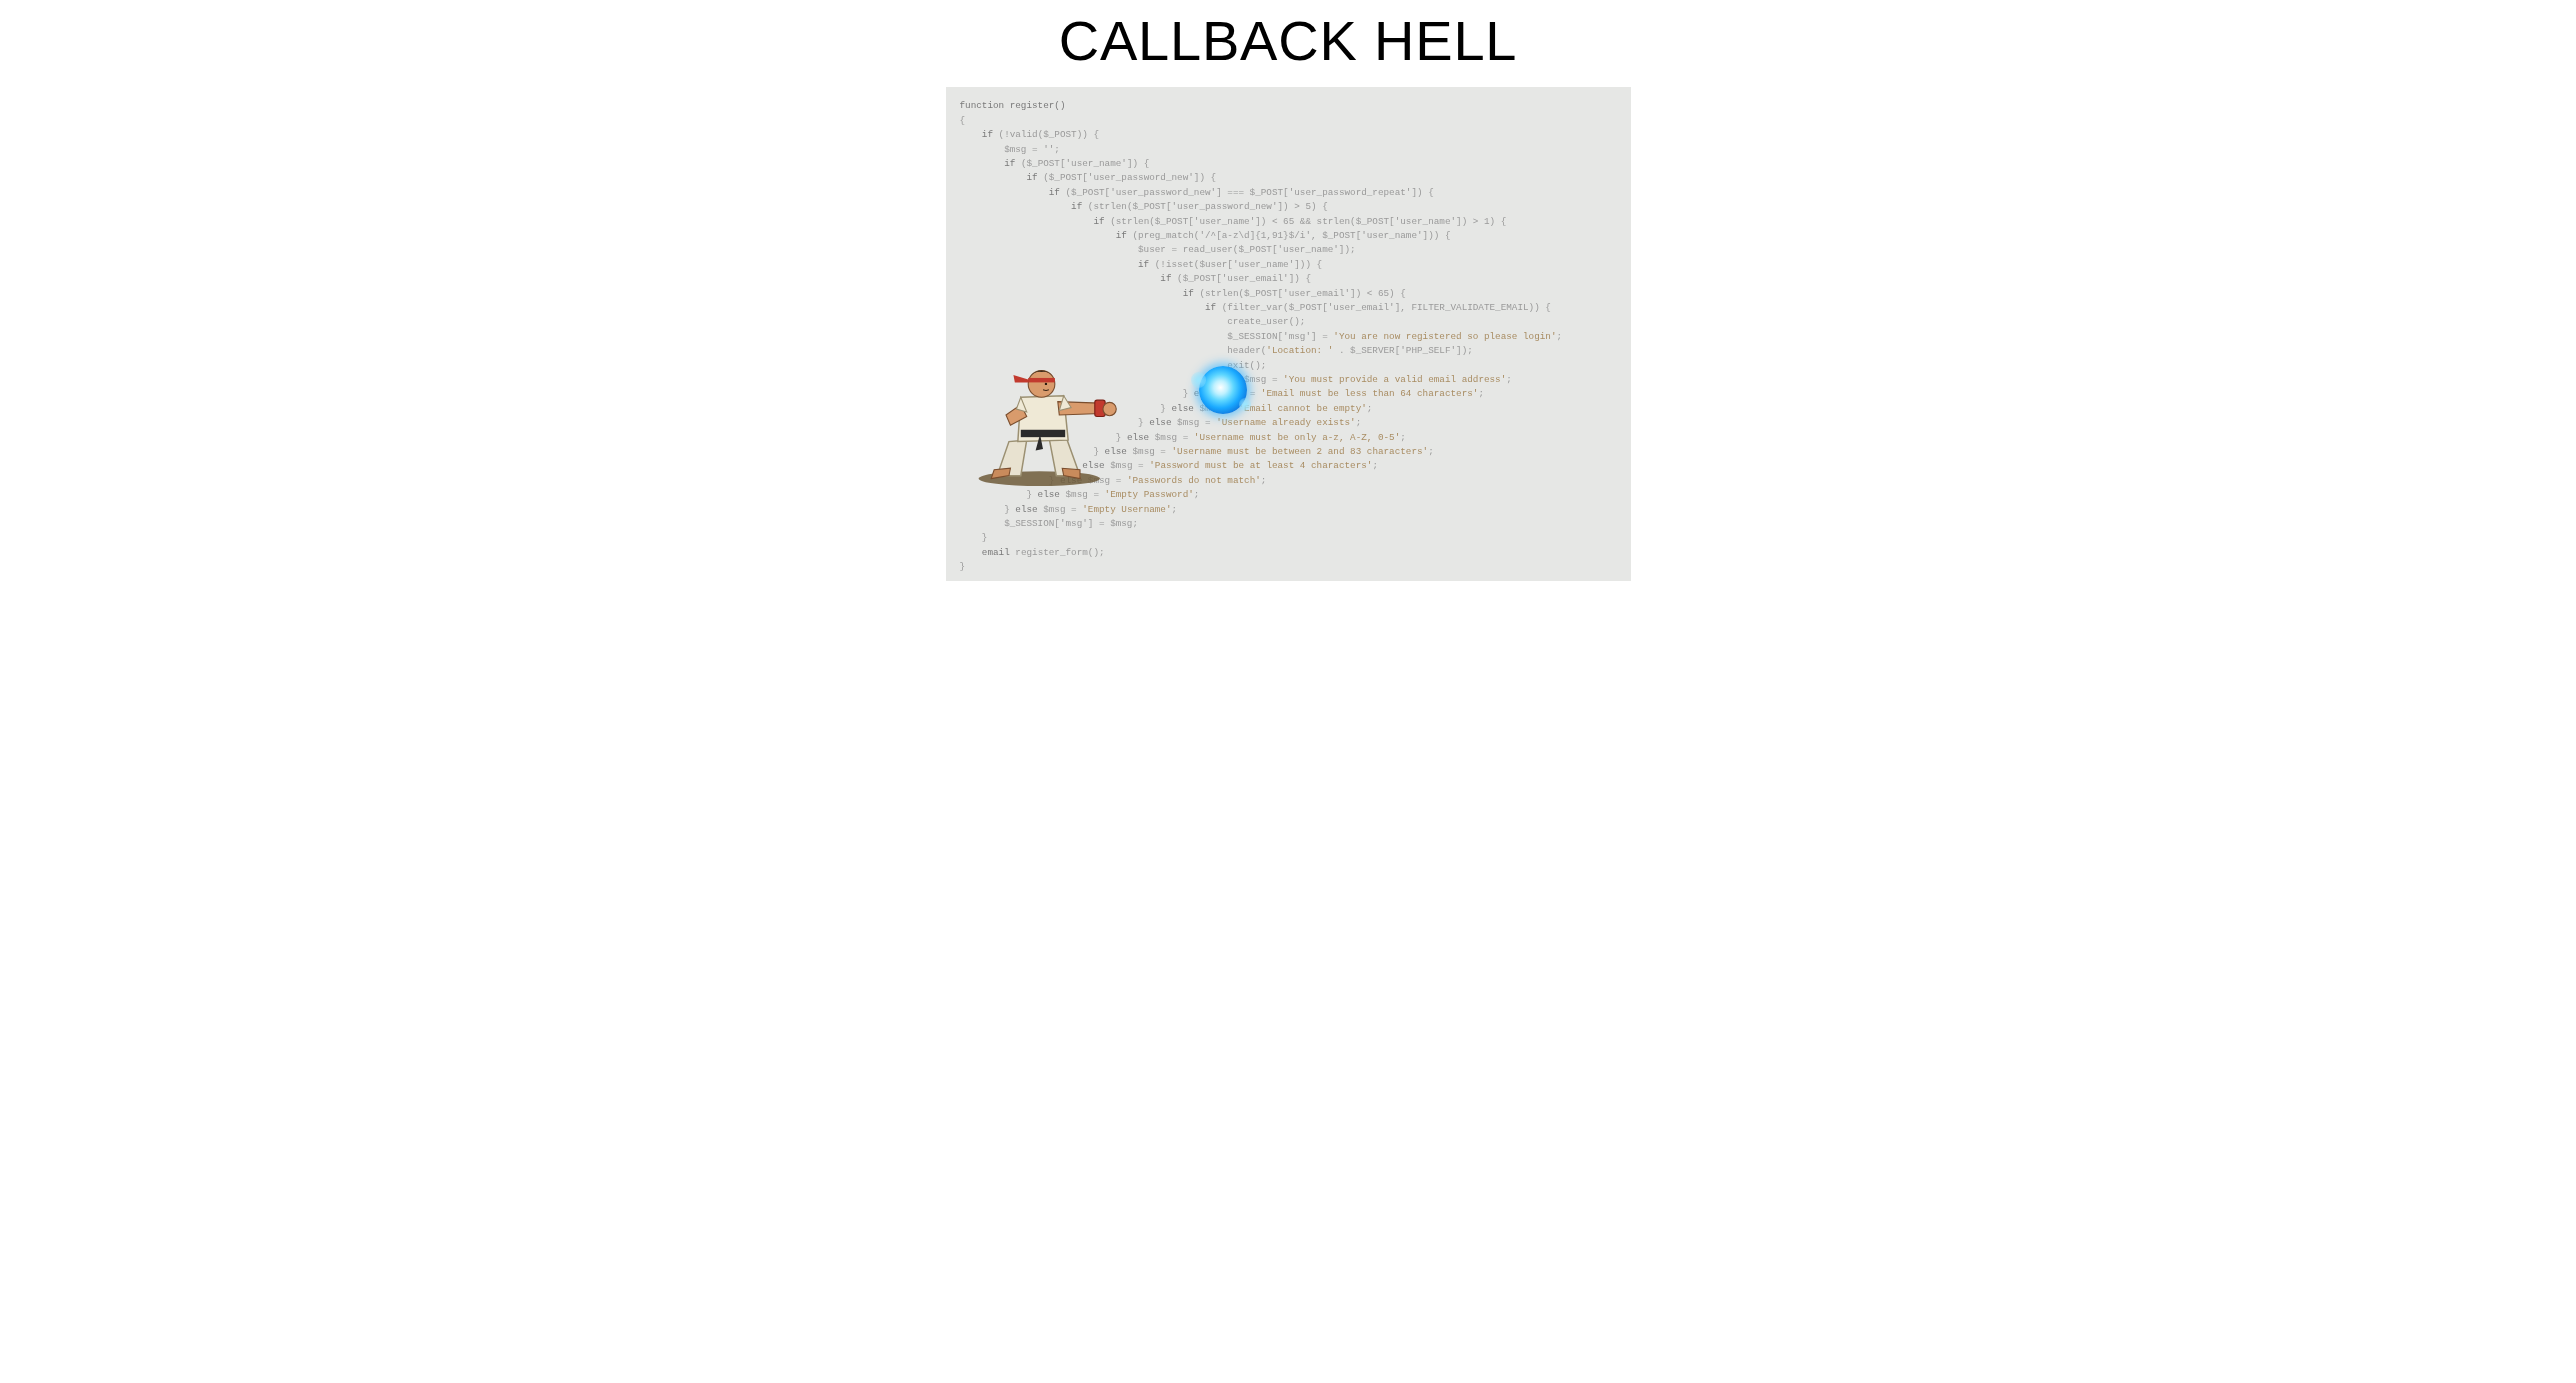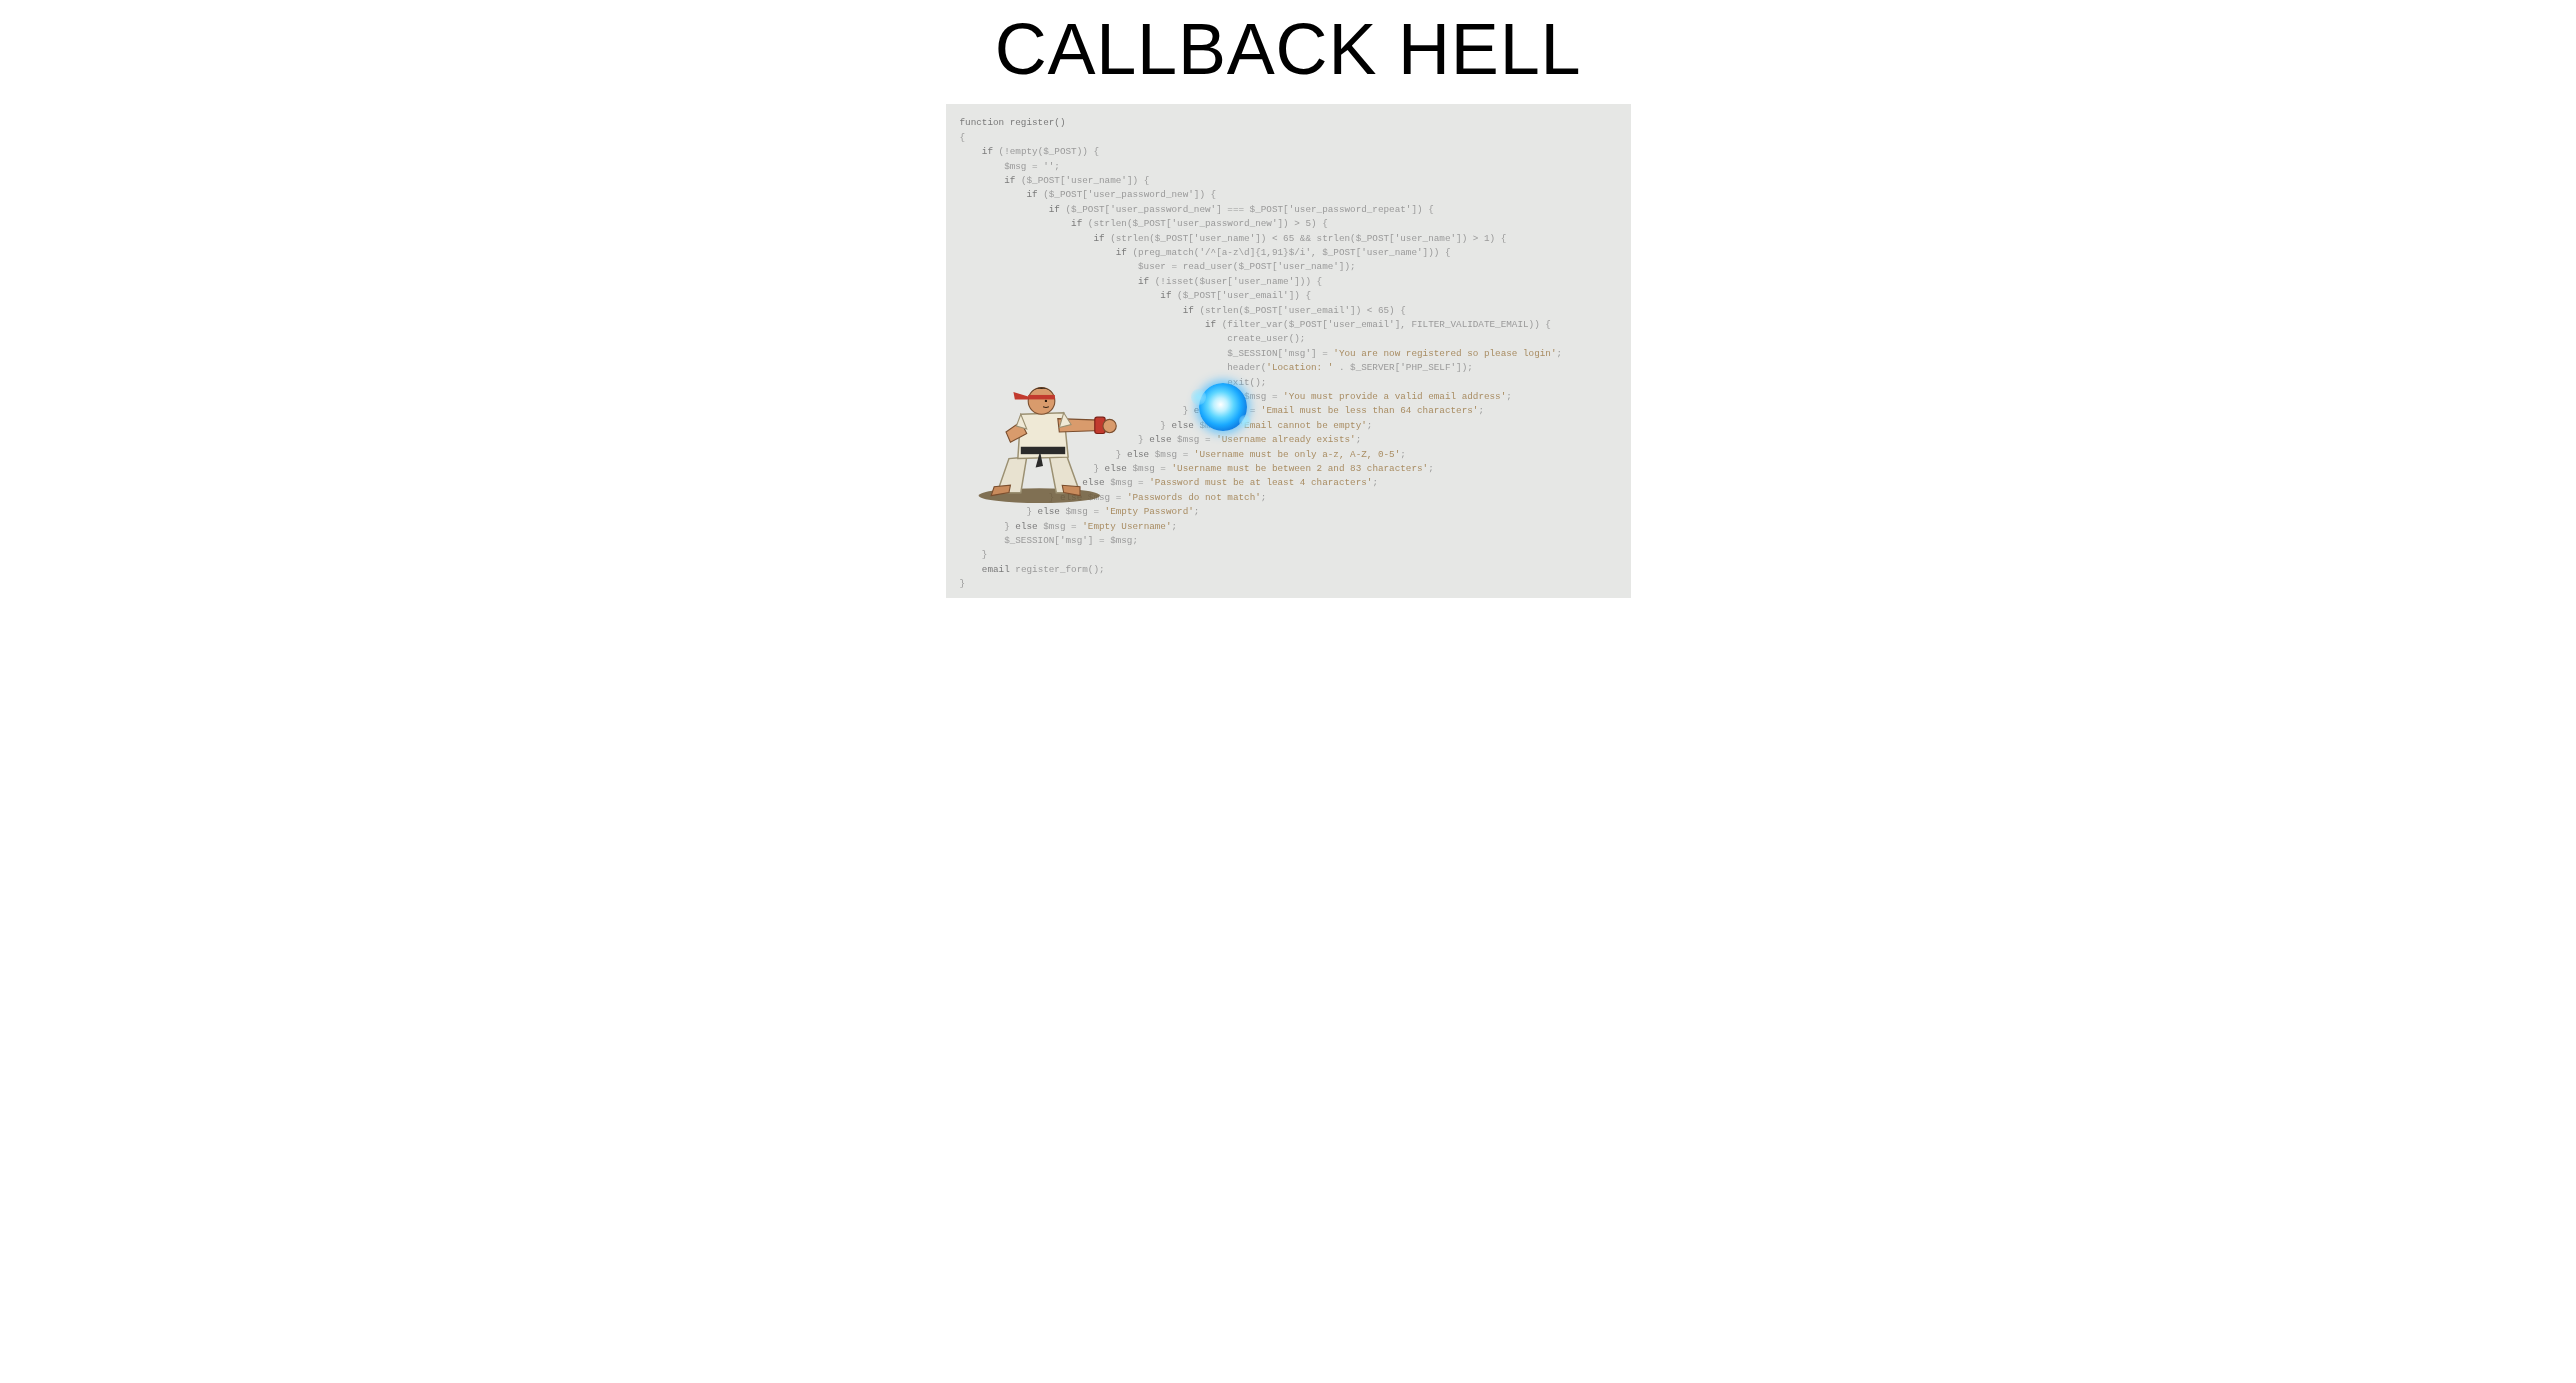--- a/index.html
+++ b/index.html
@@ -12,21 +12,21 @@
     color: #000;
   }
   .slide {
     width: 100%;
     height: 100%;
     display: flex;
     flex-direction: column;
     align-items: center;
   }
   h1.title {
-    font-size: 72px;
+    font-size: 56px;
     font-weight: 400;
     letter-spacing: 0.8px;
     margin: 7.8px 0 14px 0;
     font-family: "Helvetica Neue", Helvetica, Arial, sans-serif;
   }
   .code-panel {
     position: relative;
     width: 685px;
     background: #e6e7e5;
     padding: 12.5px 14px 6.2px 14px;
@@ -86,21 +86,21 @@
 </head>
 <body>
 
 <div class="slide">
 
   <h1 class="title">CALLBACK HELL</h1>
 
   <div class="code-panel">
 <pre><span class="kw">function register()</span>
 <span class="txt">{</span>
-    <span class="kw">if</span><span class="txt"> (!empty($_POST)) {</span>
+    <span class="kw">if</span><span class="txt"> (!valid($_POST)) {</span>
 <span class="txt">        $msg = '';</span>
         <span class="kw">if</span><span class="txt"> ($_POST['user_name']) {</span>
             <span class="kw">if</span><span class="txt"> ($_POST['user_password_new']) {</span>
                 <span class="kw">if</span><span class="txt"> ($_POST['user_password_new'] === $_POST['user_password_repeat']) {</span>
                     <span class="kw">if</span><span class="txt"> (strlen($_POST['user_password_new']) &gt; 5) {</span>
                         <span class="kw">if</span><span class="txt"> (strlen($_POST['user_name']) &lt; 65 &amp;&amp; strlen($_POST['user_name']) &gt; 1) {</span>
                             <span class="kw">if</span><span class="txt"> (preg_match('/^[a-z\d]{1,91}$/i', $_POST['user_name'])) {</span>
 <span class="txt">                                $user = read_user($_POST['user_name']);</span>
                                 <span class="kw">if</span><span class="txt"> (!isset($user['user_name'])) {</span>
                                     <span class="kw">if</span><span class="txt"> ($_POST['user_email']) {</span>

